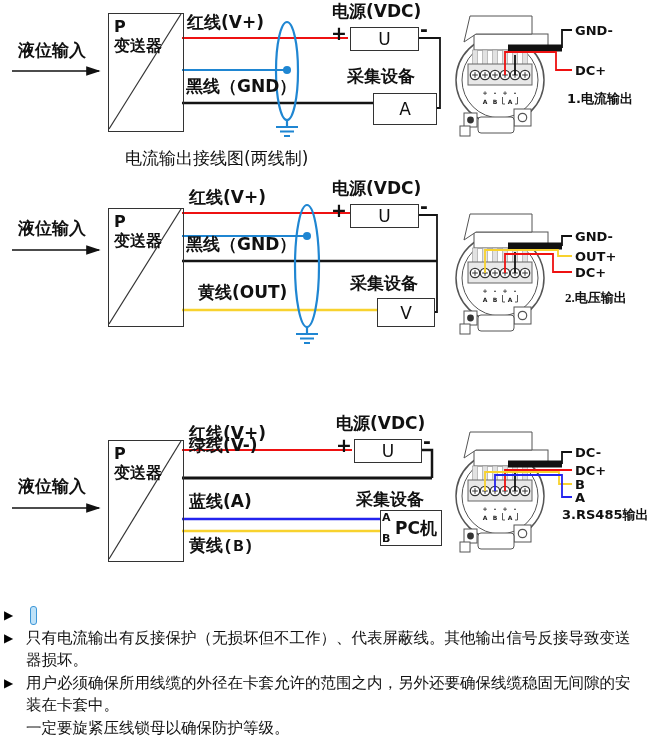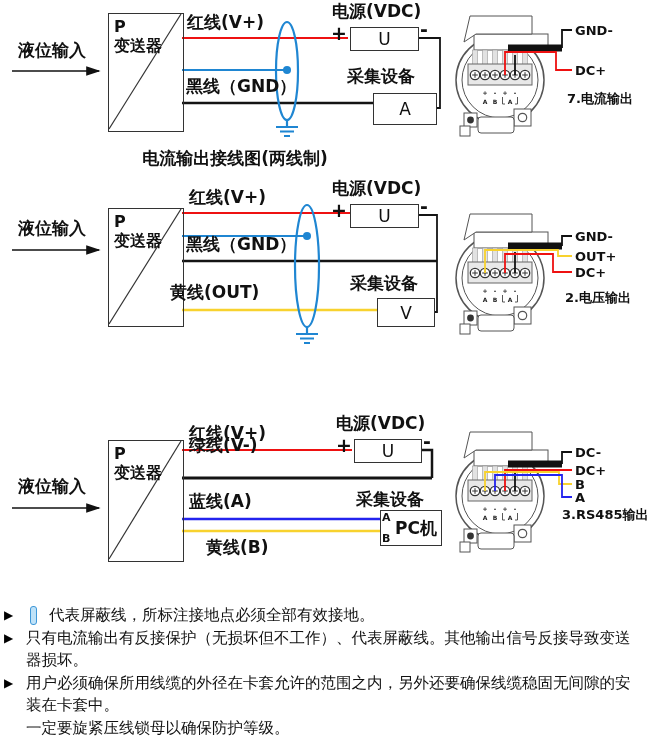--- a/index.html
+++ b/index.html
@@ -7,21 +7,21 @@
          font-family:"DejaVu Sans","Liberation Sans",sans-serif;color:#111;}
   #art{position:absolute;left:0;top:0;z-index:1;}
   .lbl{position:absolute;z-index:2;font-weight:bold;font-size:17px;white-space:nowrap;line-height:20px;}
   .sign{position:absolute;z-index:2;font-weight:bold;font-size:19px;line-height:19px;}
   .pbox{position:absolute;z-index:2;border:1.6px solid #333;background:transparent;}
   .pbox .ptxt{font-weight:bold;font-size:16px;line-height:19px;padding:3px 0 0 5px;}
   .ubox{position:absolute;z-index:2;border:1.6px solid #333;background:#fff;display:flex;
         align-items:center;justify-content:center;font-size:17px;}
   .lead{position:absolute;z-index:2;font-size:13px;font-weight:bold;white-space:nowrap;line-height:15px;}
   .outlbl{position:absolute;z-index:2;font-size:13px;font-weight:bold;white-space:nowrap;}
-  .caption{position:absolute;z-index:2;font-weight:bold;font-size:17px;text-align:center;white-space:nowrap;}
+  .caption{position:absolute;z-index:2;font-weight:normal;font-size:17px;text-align:left;white-space:nowrap;}
   .pcbox{position:absolute;z-index:2;border:1.6px solid #333;background:#fff;}
   .pcbox .pcmain{position:absolute;left:10px;top:0;right:0;bottom:0;display:flex;align-items:center;
         justify-content:center;font-size:17px;font-weight:bold;}
   .pcbox .pcab{position:absolute;left:1px;font-size:11px;line-height:11px;font-weight:bold;}
   #notes{position:absolute;left:4px;top:604px;width:640px;z-index:2;}
   .note-row{display:flex;align-items:flex-start;margin-bottom:1px;}
   .bullet{flex:0 0 22px;font-size:12px;line-height:22px;color:#000;}
   .note-text{font-size:15.5px;line-height:22px;}
   .shield-glyph{flex:0 0 5px;height:17px;margin:2px 12px 0 4px;background:#bfe2f8;
         border:1px solid #3e97d8;border-radius:3px;}
@@ -148,72 +148,71 @@
   <div class="lbl" style="left:187px;top:12px;">红线(V+)</div>
   <div class="lbl" style="left:186px;top:76px;">黑线（GND）</div>
   <div class="lbl" style="left:332px;top:1px;">电源(VDC)</div>
   <div class="sign" style="left:331px;top:24px;">+</div>
   <div class="ubox" style="left:350px;top:27px;width:67px;height:22px;">U</div>
   <div class="sign" style="left:420px;top:20px;">-</div>
   <div class="lbl" style="left:347px;top:66px;">采集设备</div>
   <div class="ubox" style="left:373px;top:93px;width:62px;height:30px;">A</div>
   <div class="lead" style="left:575px;top:23px;">GND-</div>
   <div class="lead" style="left:575px;top:63px;">DC+</div>
-  <div class="outlbl" style="left:567px;top:90px;">7.电流输出</div>
+  <div class="outlbl" style="left:567px;top:90px;">1.电流输出</div>
   <div class="caption" style="left:125px;top:147px;width:220px;">电流输出接线图(两线制)</div>
 
   <div class="lbl" style="left:18px;top:218px;">液位输入</div>
   <div class="pbox" style="left:108px;top:208px;width:74px;height:117px;">
     <div class="ptxt"><span>P</span><br>
     <span>变送器</span></div>
   </div>
   <div class="lbl" style="left:189px;top:187px;">红线(V+)</div>
   <div class="lbl" style="left:186px;top:234px;">黑线（GND）</div>
-  <div class="lbl" style="left:170px;top:282px;">黄线(OUT)</div>
+  <div class="lbl" style="left:198px;top:282px;">黄线(OUT)</div>
   <div class="lbl" style="left:332px;top:178px;">电源(VDC)</div>
   <div class="sign" style="left:331px;top:201px;">+</div>
   <div class="ubox" style="left:350px;top:204px;width:67px;height:22px;">U</div>
   <div class="sign" style="left:420px;top:197px;">-</div>
   <div class="lbl" style="left:350px;top:273px;">采集设备</div>
   <div class="ubox" style="left:377px;top:298px;width:56px;height:27px;">V</div>
   <div class="lead" style="left:575px;top:229px;">GND-</div>
   <div class="lead" style="left:575px;top:249px;">OUT+</div>
   <div class="lead" style="left:575px;top:265px;">DC+</div>
-  <div class="outlbl" style="left:565px;top:289px;">2.电压输出</div>
+  <div class="outlbl" style="left:565px;top:289px;font-family:Liberation Serif, serif;">2.电压输出</div>
 
   <div class="lbl" style="left:18px;top:476px;">液位输入</div>
   <div class="pbox" style="left:108px;top:440px;width:74px;height:120px;">
     <div class="ptxt"><span>P</span><br>
     <span>变送器</span></div>
   </div>
   <div class="lbl" style="left:189px;top:423px;">红线(V+)</div>
   <div class="lbl" style="left:189px;top:435px;">绿线(V-)</div>
   <div class="lbl" style="left:189px;top:491px;">蓝线(A)</div>
-  <div class="lbl" style="left:206px;top:537px;">黄线(B)</div>
+  <div class="lbl" style="left:189px;top:537px;font-family:Liberation Mono, monospace;">黄线(B)</div>
   <div class="lbl" style="left:336px;top:413px;">电源(VDC)</div>
   <div class="sign" style="left:336px;top:436px;">+</div>
   <div class="ubox" style="left:354px;top:439px;width:66px;height:22px;">U</div>
   <div class="sign" style="left:423px;top:432px;">-</div>
   <div class="lbl" style="left:356px;top:489px;">采集设备</div>
   <div class="pcbox" style="left:380px;top:510px;width:60px;height:34px;">
     <span class="pcab" style="top:1px;">A</span>
     <span class="pcab" style="bottom:1px;">B</span>
     <span class="pcmain">PC机</span>
   </div>
   <div class="lead" style="left:575px;top:445px;">DC-</div>
   <div class="lead" style="left:575px;top:463px;">DC+</div>
   <div class="lead" style="left:575px;top:477px;">B</div>
   <div class="lead" style="left:575px;top:490px;">A</div>
   <div class="outlbl" style="left:562px;top:506px;">3.RS485输出</div>
 
   <div id="notes">
     <div class="note-row">
       <span class="bullet">▶</span>
       <span class="shield-glyph"></span>
-      <span class="note-text">代表屏蔽线，所标注接地点必须全部有效接地。</span>
     </div>
     <div class="note-row">
       <span class="bullet">▶</span>
       <span class="note-text">只有电流输出有反接保护（无损坏但不工作）、代表屏蔽线。其他输出信号反接导致变送器损坏。</span>
     </div>
     <div class="note-row">
       <span class="bullet">▶</span>
       <span class="note-text">用户必须确保所用线缆的外径在卡套允许的范围之内，另外还要确保线缆稳固无间隙的安装在卡套中。</span>
     </div>
     <div class="note-row">

